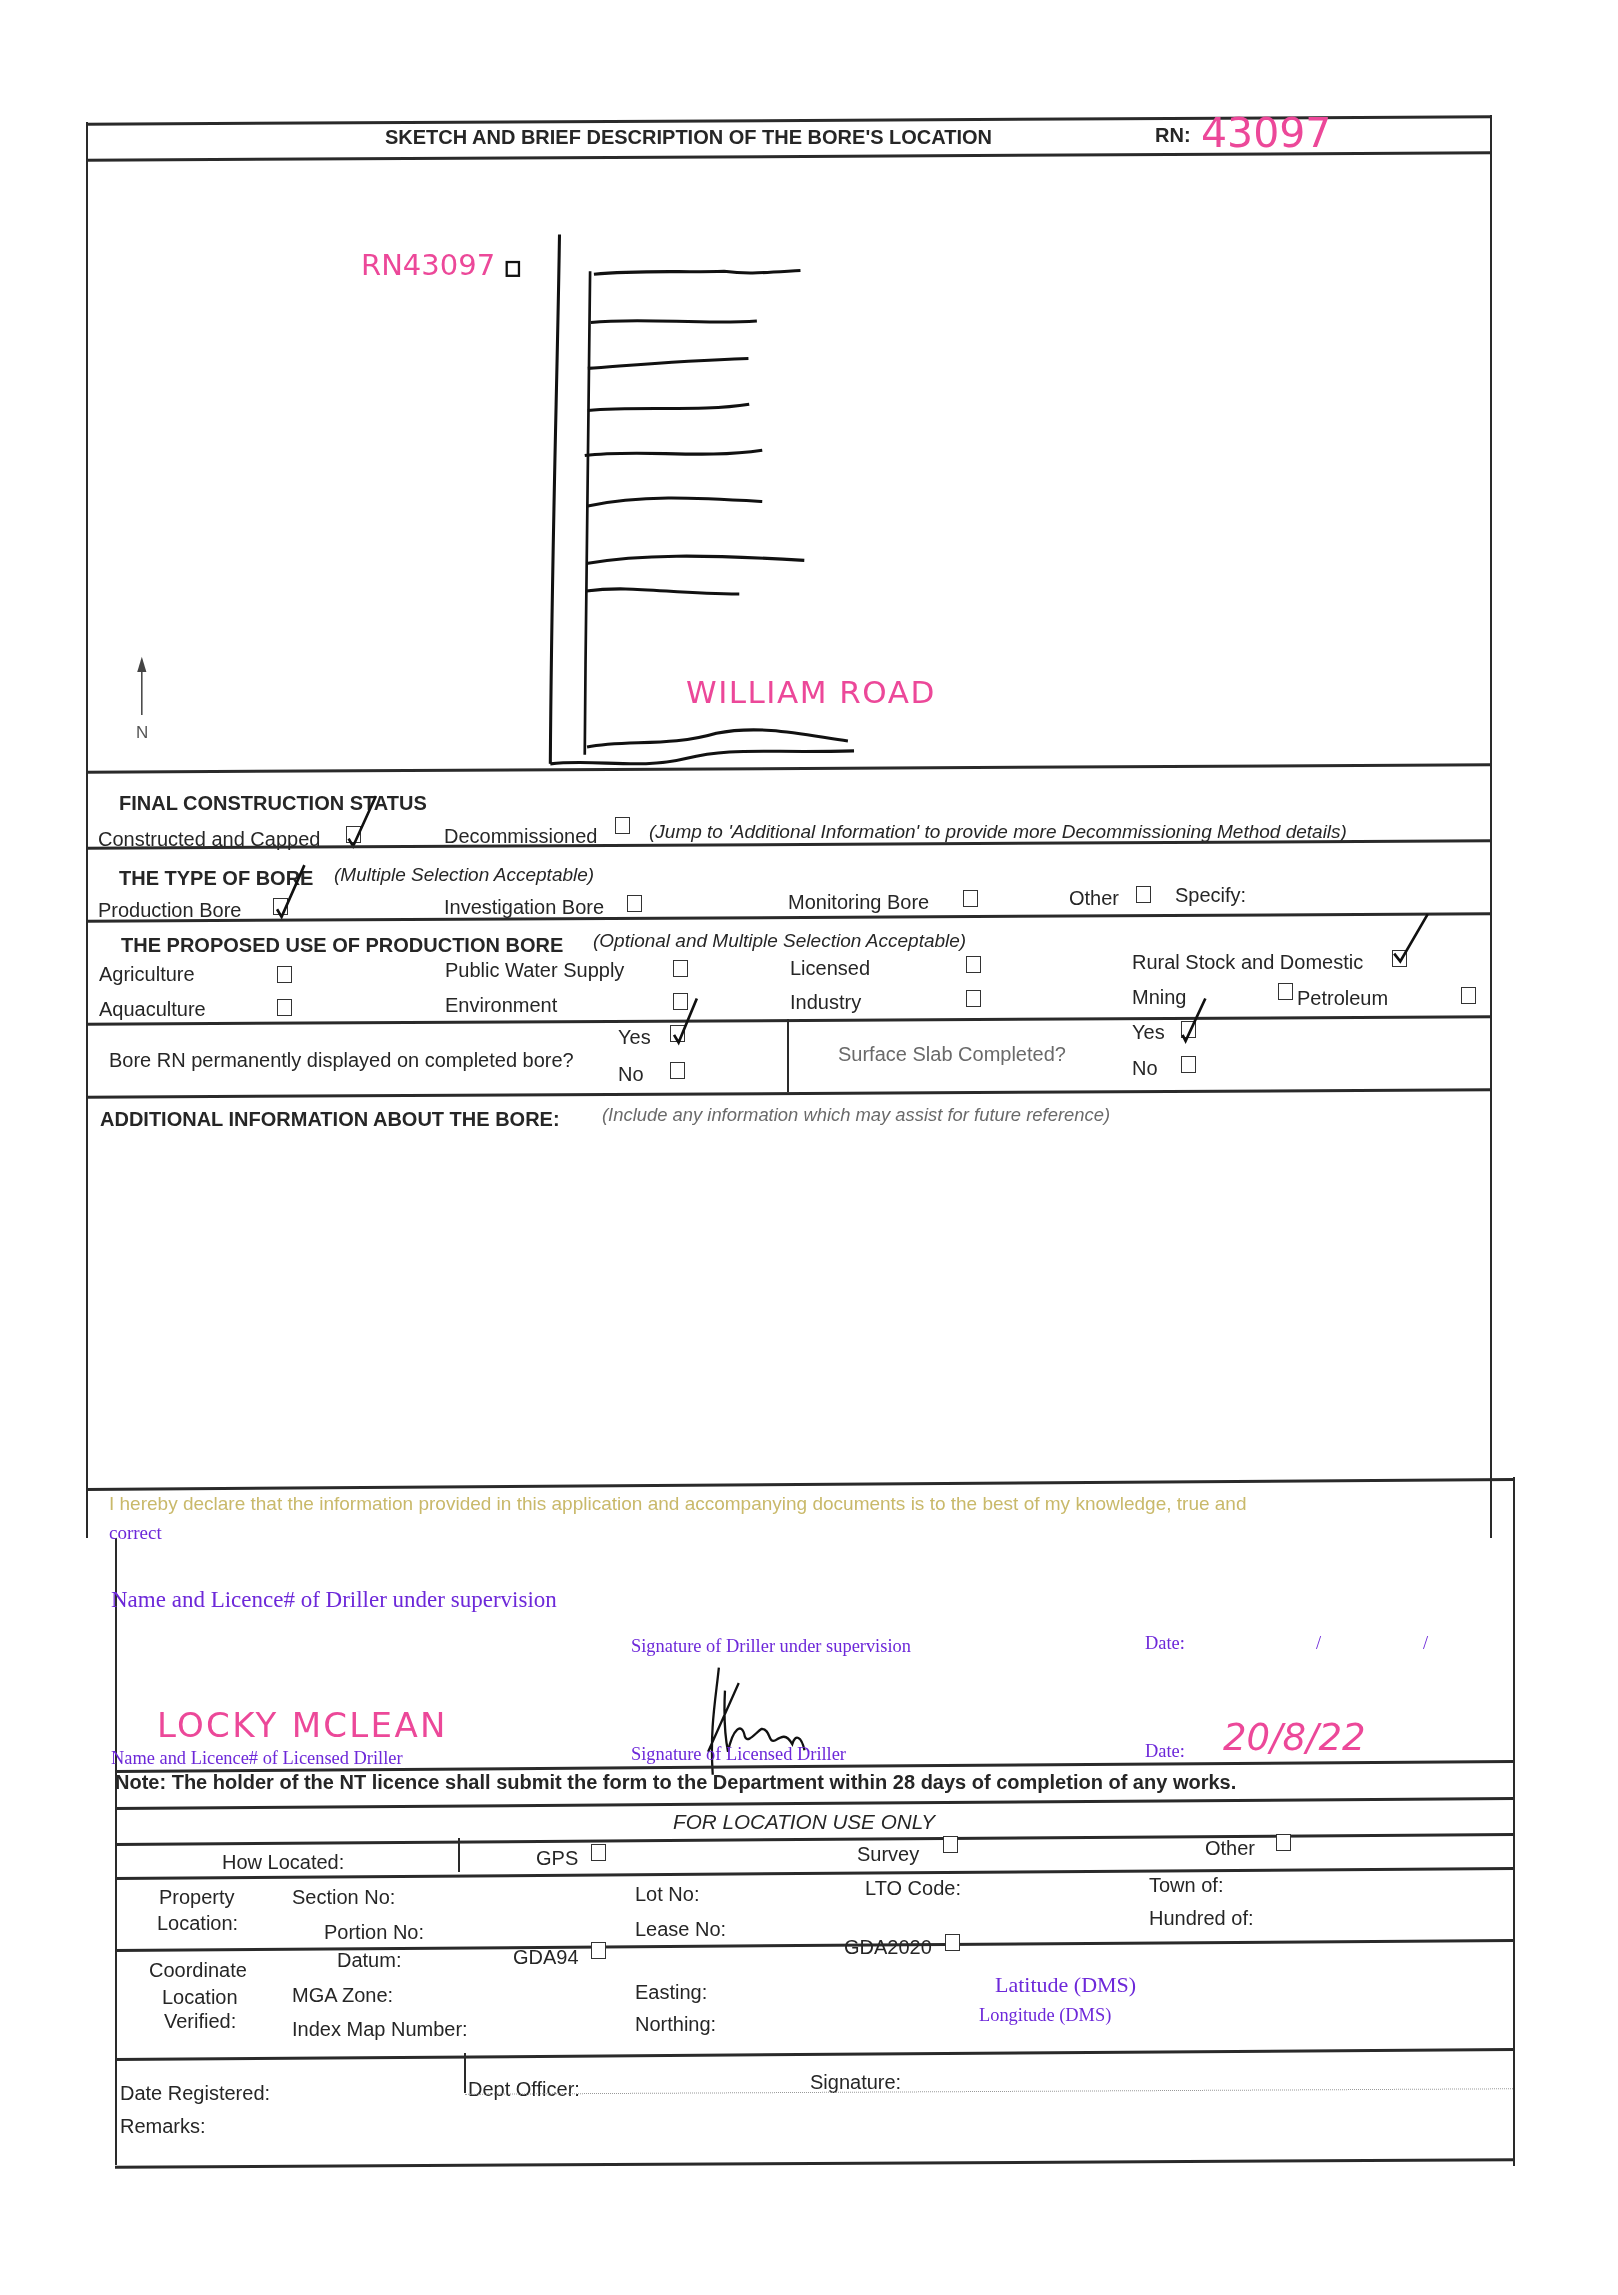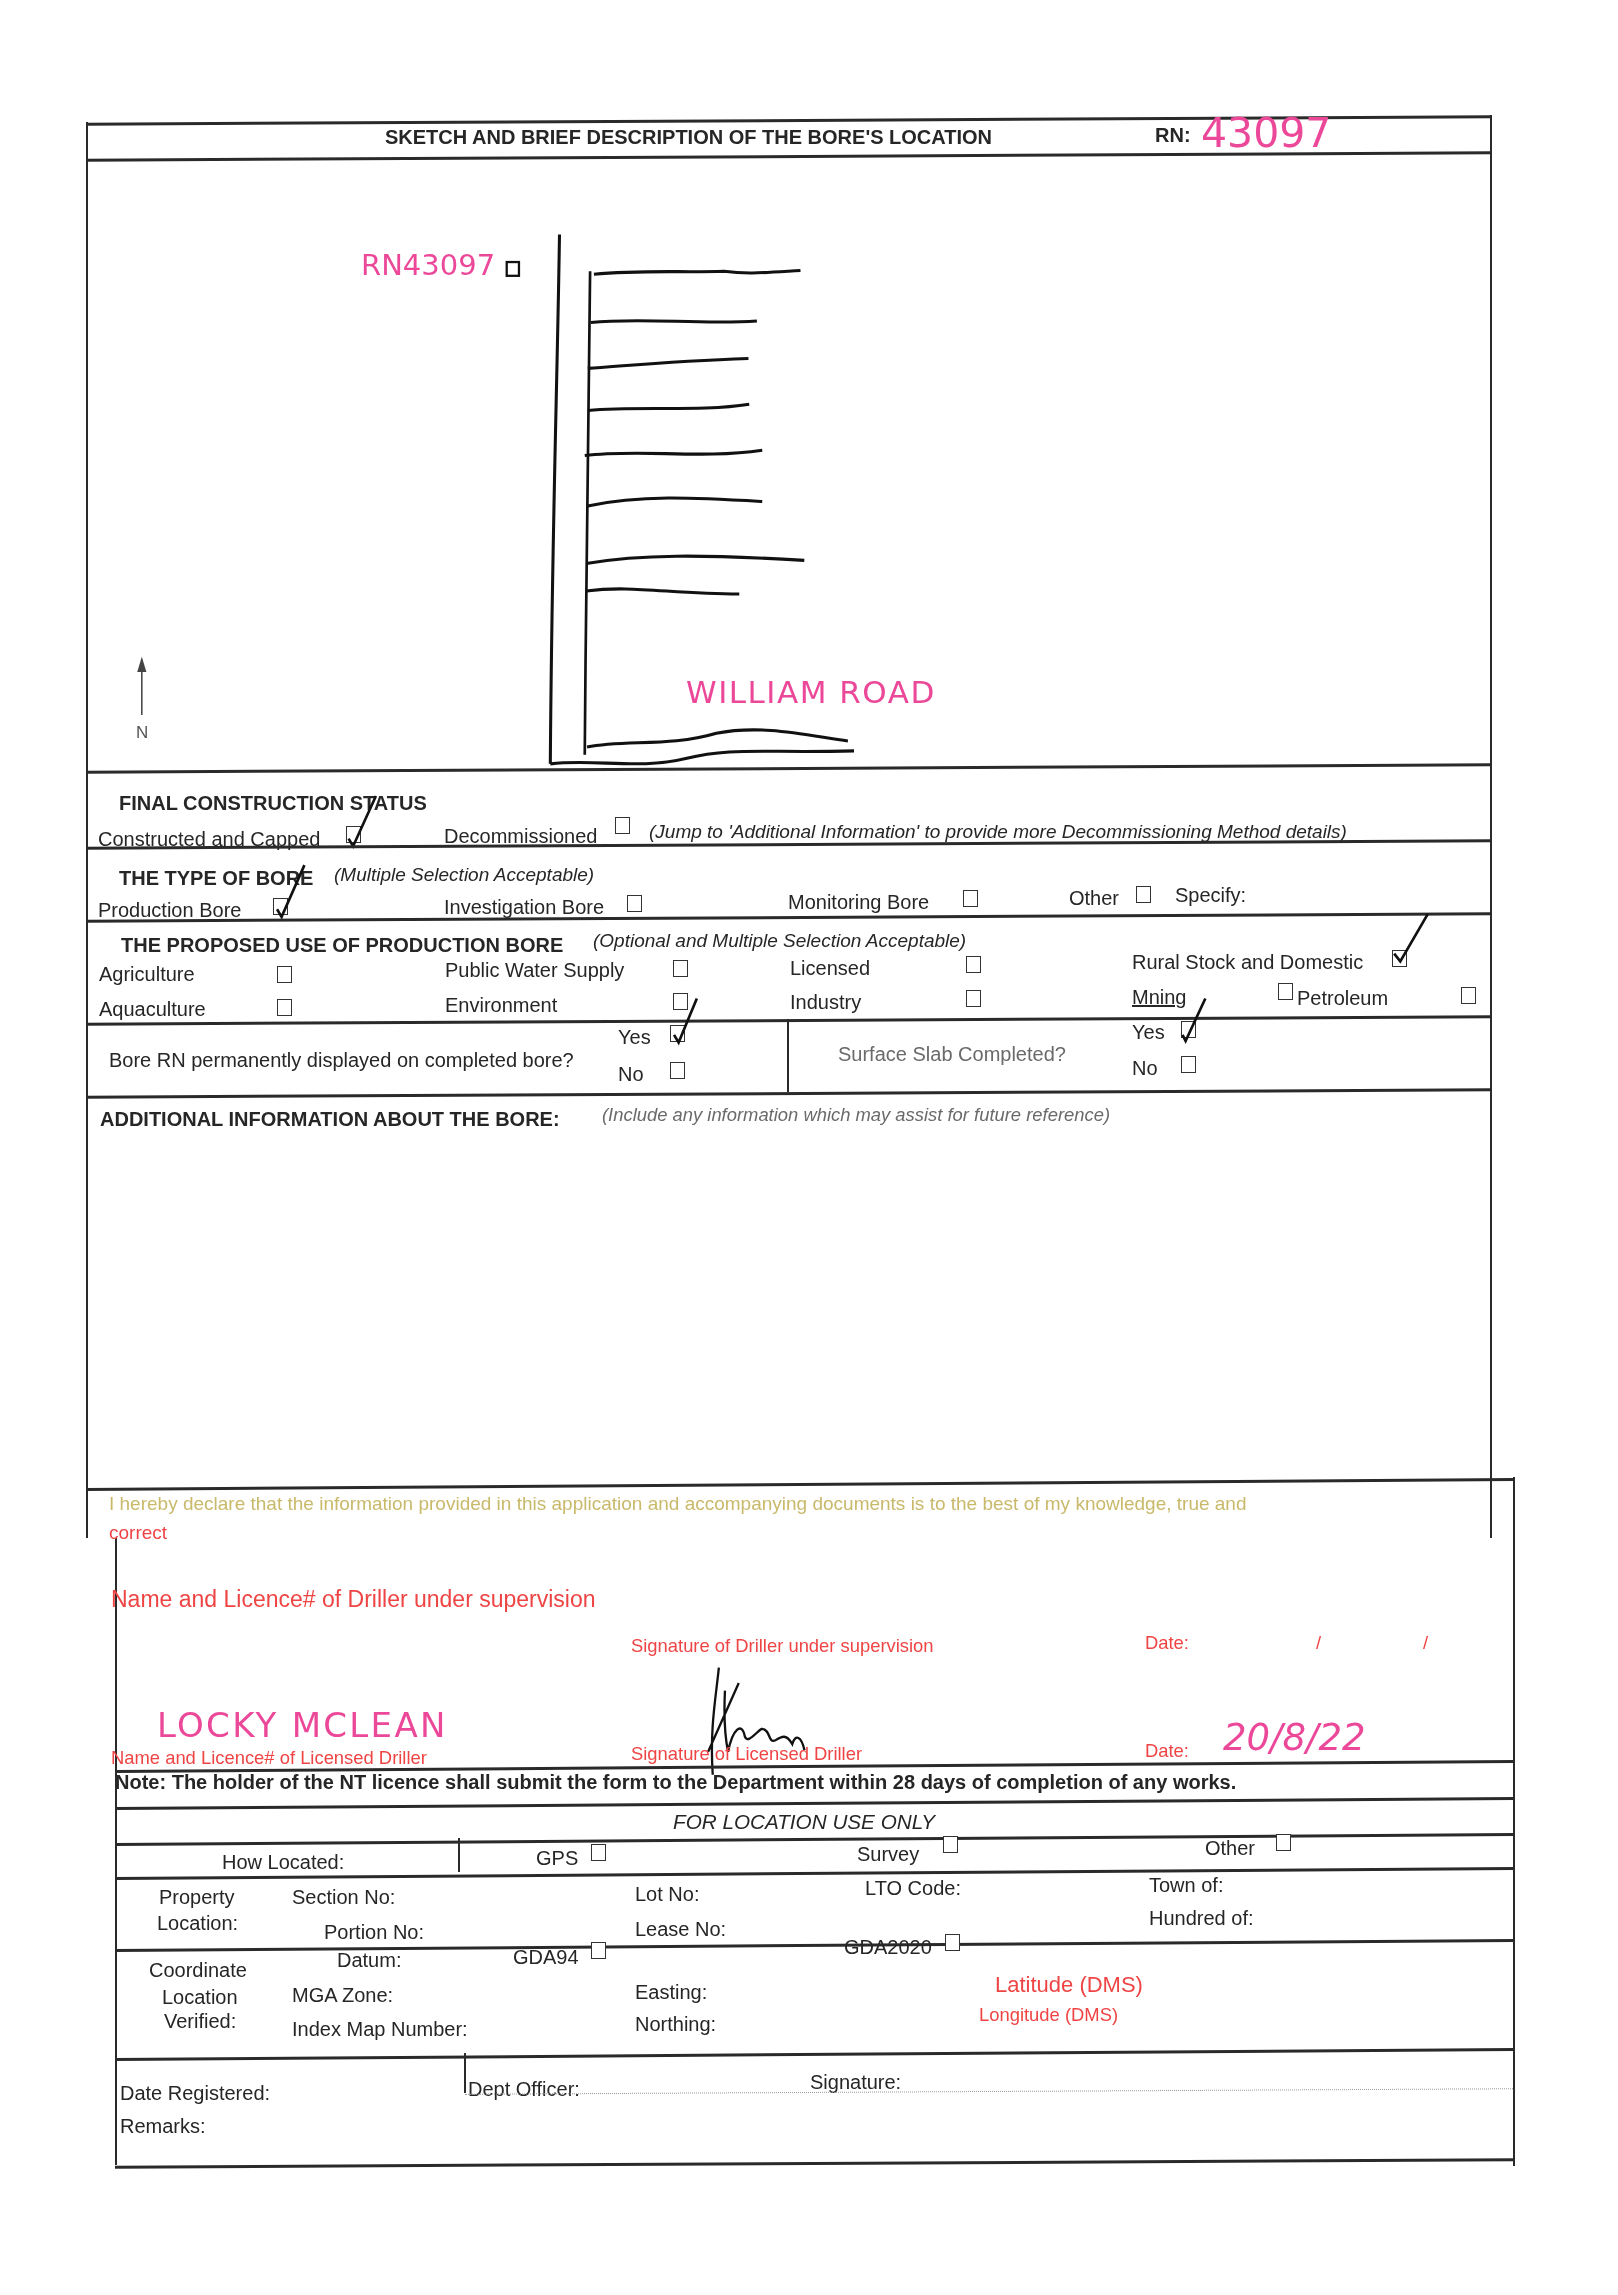--- a/index.html
+++ b/index.html
@@ -5,21 +5,21 @@
   html, body { margin:0; padding:0; background:#ffffff; }
   body { width:1618px; height:2295px; position:relative; overflow:hidden;
          font-family:"Liberation Sans", sans-serif; color:#222; }
   .abs { position:absolute; }
   .hline { position:absolute; height:3.1px; background:#2a2a2a; }
   .vline { position:absolute; width:2.3px; background:#2a2a2a; }
   .txt { position:absolute; white-space:nowrap; font-size:20px; line-height:1; color:#262626; }
   .bold { font-weight:bold; }
   .ital { font-style:italic; }
   .grey { color:#6a6a6a; }
-  .faint { color:#ef4444; }
+  .faint { color:#6d28d9;font-family:Liberation Serif, serif; }
   .faint2 { color:#c9b96a; }
   .cb { position:absolute; width:15.3px; height:17px; border:1.9px solid #333; background:#fff; box-sizing:border-box; }
   .hand { font-family:"DejaVu Sans", sans-serif; font-style:italic; color:#ec4899; position:absolute; white-space:nowrap; }
   .tick { position:absolute; }
 </style>
 </head>
 <body>
 
 <div class="vline" style="left:86px; top:122px; height:1416px;"></div>
 <div class="vline" style="left:1490px; top:115px; height:1423px;"></div>
@@ -102,21 +102,21 @@
 <svg class="tick" width="46" height="61" style="left:1391px; top:911px;" viewBox="0 0 60 80">
     <path d="M 4 56 L 12 66 L 48 4" stroke="#111" stroke-width="3.5" fill="none"></path>
   </svg>
 
 <div class="txt" style="left:99px; top:999px;">Aquaculture</div>
 <div class="cb" style="left:277px; top:999px;"></div>
 <div class="txt" style="left:445px; top:995px;">Environment</div>
 <div class="cb" style="left:673px; top:993px;"></div>
 <div class="txt" style="left:790px; top:992px;">Industry</div>
 <div class="cb" style="left:966px; top:990px;"></div>
-<div class="txt" style="left:1132px; top:987px;text-decoration:underline;">Mning</div>
+<div class="txt" style="left:1132px; top:987px;">Mning</div>
 <div class="cb" style="left:1278px; top:983px;"></div>
 <div class="txt" style="left:1297px; top:988px;">Petroleum</div>
 <div class="cb" style="left:1461px; top:987px;"></div>
 
 <div class="hline" style="left:86px; top:1019px; width:1405px; transform:rotate(-0.3deg);"></div>
 <div class="vline" style="left:787px; top:1019px; height:73px; width:1.5px;"></div>
 <div class="txt" style="left:109px; top:1050px;">Bore RN permanently displayed on completed bore?</div>
 <div class="txt" style="left:618px; top:1027px;">Yes</div>
 <div class="cb" style="left:670px; top:1025px;"></div>
 <svg class="tick" width="38" height="54" style="left:671px; top:995px;" viewBox="0 0 50 70">

